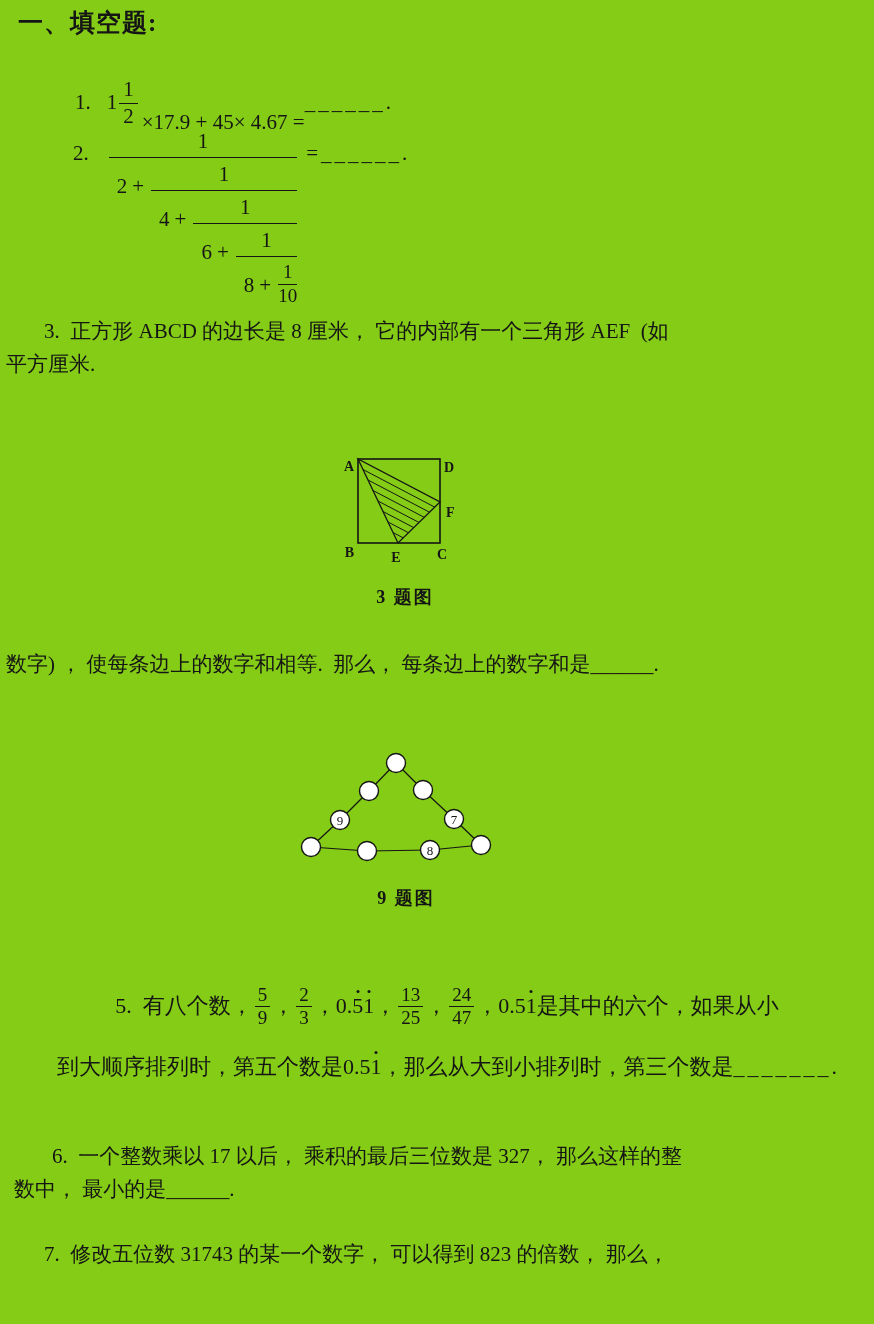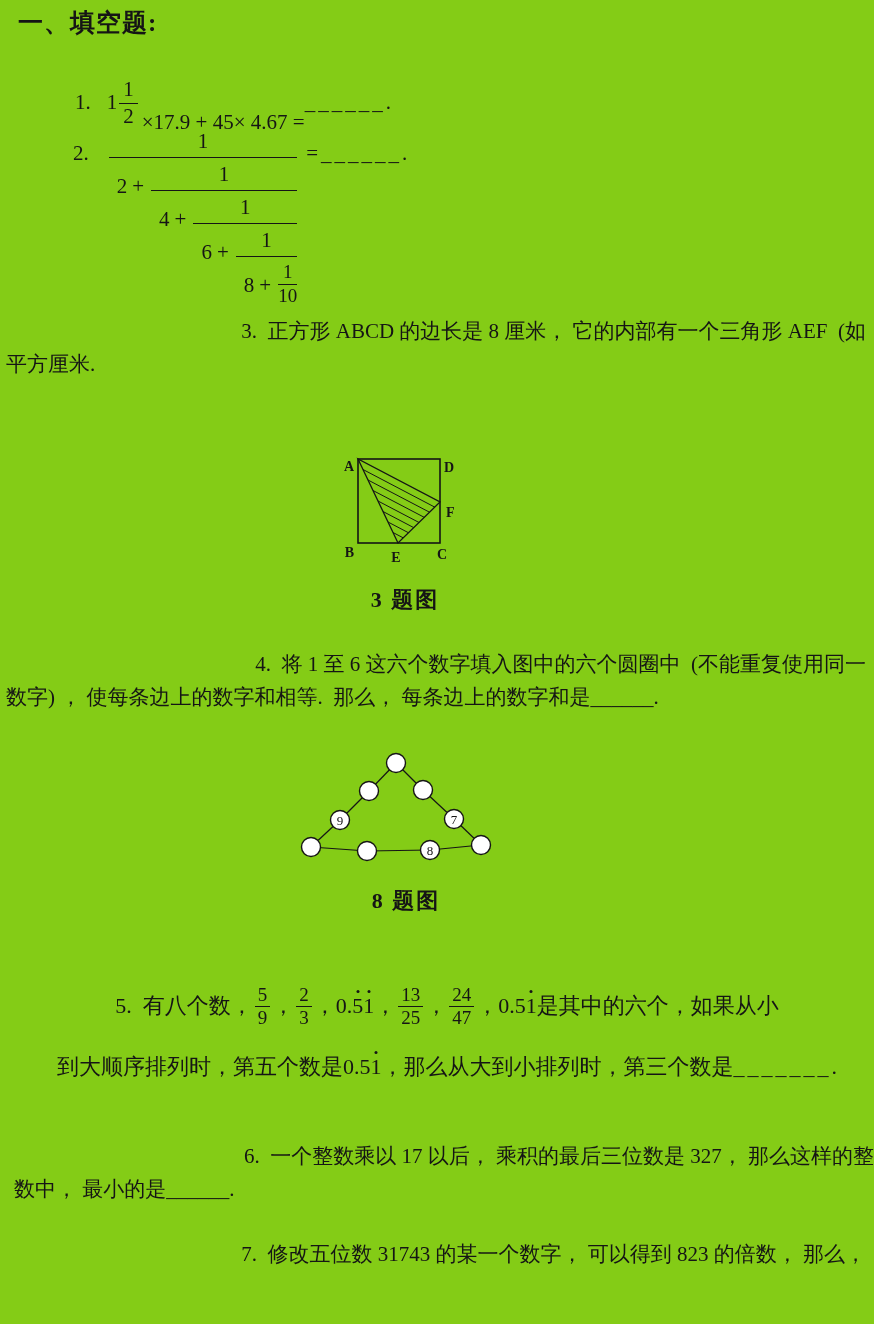--- a/index.html
+++ b/index.html
@@ -2,21 +2,21 @@
 <html><head>
 <meta charset="utf-8">
 <style>
   html,body{margin:0;padding:0;background:#ffffff;}
   #page{position:relative;width:874px;height:1324px;background:#84cc16;
         font-family:"Liberation Serif",serif;color:#151515;overflow:hidden;}
   .sec{position:absolute;}
   .hdr{font-size:25px;font-weight:bold;letter-spacing:1px;}
   .para{font-size:21px;line-height:33px;width:860px;}
   .para .ln{white-space:pre-wrap;}
-  .para .ind{padding-left:38px;text-align:right;}
+  .para .ind{padding-left:38px;}
   
   .vf{display:inline-flex;flex-direction:column;text-align:center;line-height:1.05;}
   .vf .vn{padding:0 4px 2px;border-bottom:1.6px solid #151515;}
   .vf .vd{padding-top:1px;}
   
   .q1row{display:flex;align-items:center;font-size:21px;}
   .q1row .qno{margin-right:16px;}
   .q1row .whole{margin-right:2px;}
   .q1row .expr{margin-left:4px;white-space:pre;margin-top:40px;}
   
@@ -26,21 +26,21 @@
   .cf .cfn{text-align:center;padding:1px 6px 3px;border-bottom:1.6px solid #151515;}
   .cfd{display:flex;align-items:flex-start;padding:3px 0 0 8px;}
   .cfd .lbl{margin:13px 7px 0 0;white-space:pre;}
   .cfd .plus{margin-left:5px;}
   .cfd .vf{font-size:19px;margin-top:2px;}
   .q2row .eq{margin-left:9px;margin-top:13px;}
   .q2row .bk{margin-left:3px;margin-top:13px;}
   .q2row .pd{margin-top:13px;}
   .blank{letter-spacing:3px;}
   
-  .figcap{font-weight:bold;font-size:22px;letter-spacing:2px;text-align:center;}
+  .figcap{font-weight:bold;font-size:18px;letter-spacing:2px;text-align:center;}
   
   .q5row{display:flex;align-items:center;font-size:22px;justify-content:center;}
   .q5row span{white-space:pre;}
   .sfrac{display:inline-flex;flex-direction:column;text-align:center;
          line-height:1.05;font-size:19px;margin:0 2px;}
   .sfrac .n{padding:0 3px 1px;border-bottom:1.5px solid #151515;}
   .sfrac .d{padding-top:1px;}
   .odot{position:relative;display:inline-block;}
   .odot::after{content:"";position:absolute;left:50%;transform:translateX(-50%);
                top:-3px;width:3px;height:3px;border-radius:50%;background:#151515;}
@@ -128,21 +128,20 @@
         <text x="24" y="112" text-anchor="end">B</text>
         <text x="107" y="114" text-anchor="start">C</text>
         <text x="66" y="117" text-anchor="middle">E</text>
         <text x="116" y="72" text-anchor="start">F</text>
       </g>
     </svg>
     <div class="figcap" style="margin-top:8px;">3 题图</div>
   </div>
 
   <div class="sec para" style="left:6px;top:648px;">
-    <div class="ln ind">4.  将 1 至 6 这六个数字填入图中的六个圆圈中  (不能重复使用同一</div>
     <div class="ln">数字) ， 使每条边上的数字和相等.  那么， 每条边上的数字和是______.</div>
   </div>
 
   <div class="sec" style="left:300px;top:750px;width:200px;">
     <svg width="200" height="114" viewBox="0 0 200 114">
       <g stroke="#151515" stroke-width="1.2">
         <line x1="96" y1="13" x2="69" y2="41"></line>
         <line x1="69" y1="41" x2="40" y2="70"></line>
         <line x1="40" y1="70" x2="11" y2="97"></line>
         <line x1="96" y1="13" x2="123" y2="40"></line>
@@ -162,21 +161,21 @@
         <circle cx="181" cy="95" r="9.5"></circle>
         <circle cx="67" cy="101" r="9.5"></circle>
         <circle cx="130" cy="100" r="9.5"></circle>
       </g>
       <g font-size="13" font-family="Liberation Serif, serif" fill="#151515" text-anchor="middle">
         <text x="40" y="74.5">9</text>
         <text x="154" y="73.5">7</text>
         <text x="130" y="104.5">8</text>
       </g>
     </svg>
-    <div class="figcap" style="margin-top:18px;margin-left:12px;">8 题图</div>
+    <div class="figcap" style="margin-top:18px;margin-left:12px;">9 题图</div>
   </div>
 
   <div class="sec" style="left:24px;top:985px;width:846px;">
     <div class="q5row">
       <span>5.  有八个数，</span>
       <span class="sfrac"><span class="n">5</span><span class="d">9</span></span>
       <span>，</span>
       <span class="sfrac"><span class="n">2</span><span class="d">3</span></span>
       <span>，</span>
       <span><span>0.</span><span class="odot">5</span><span class="odot">1</span></span>

